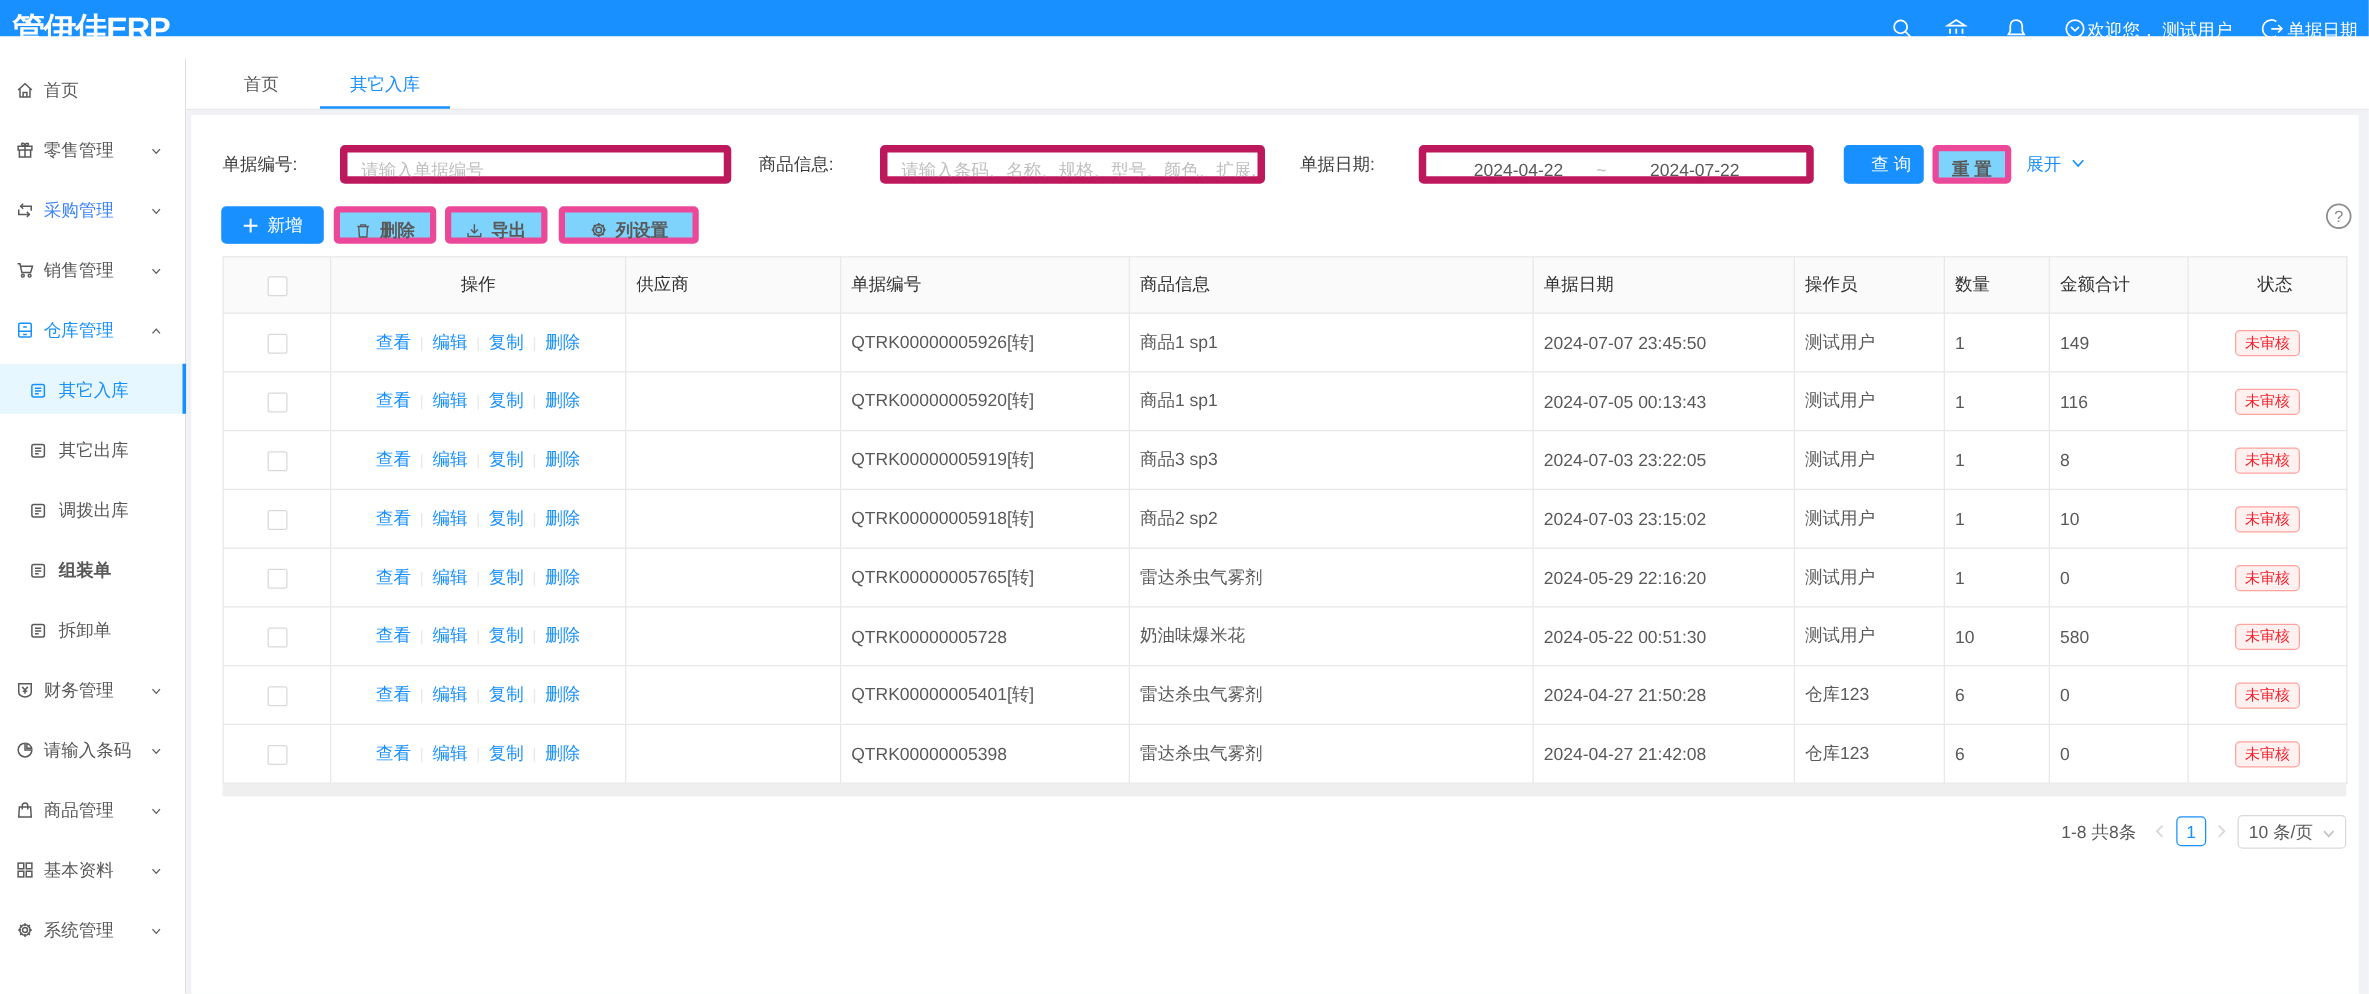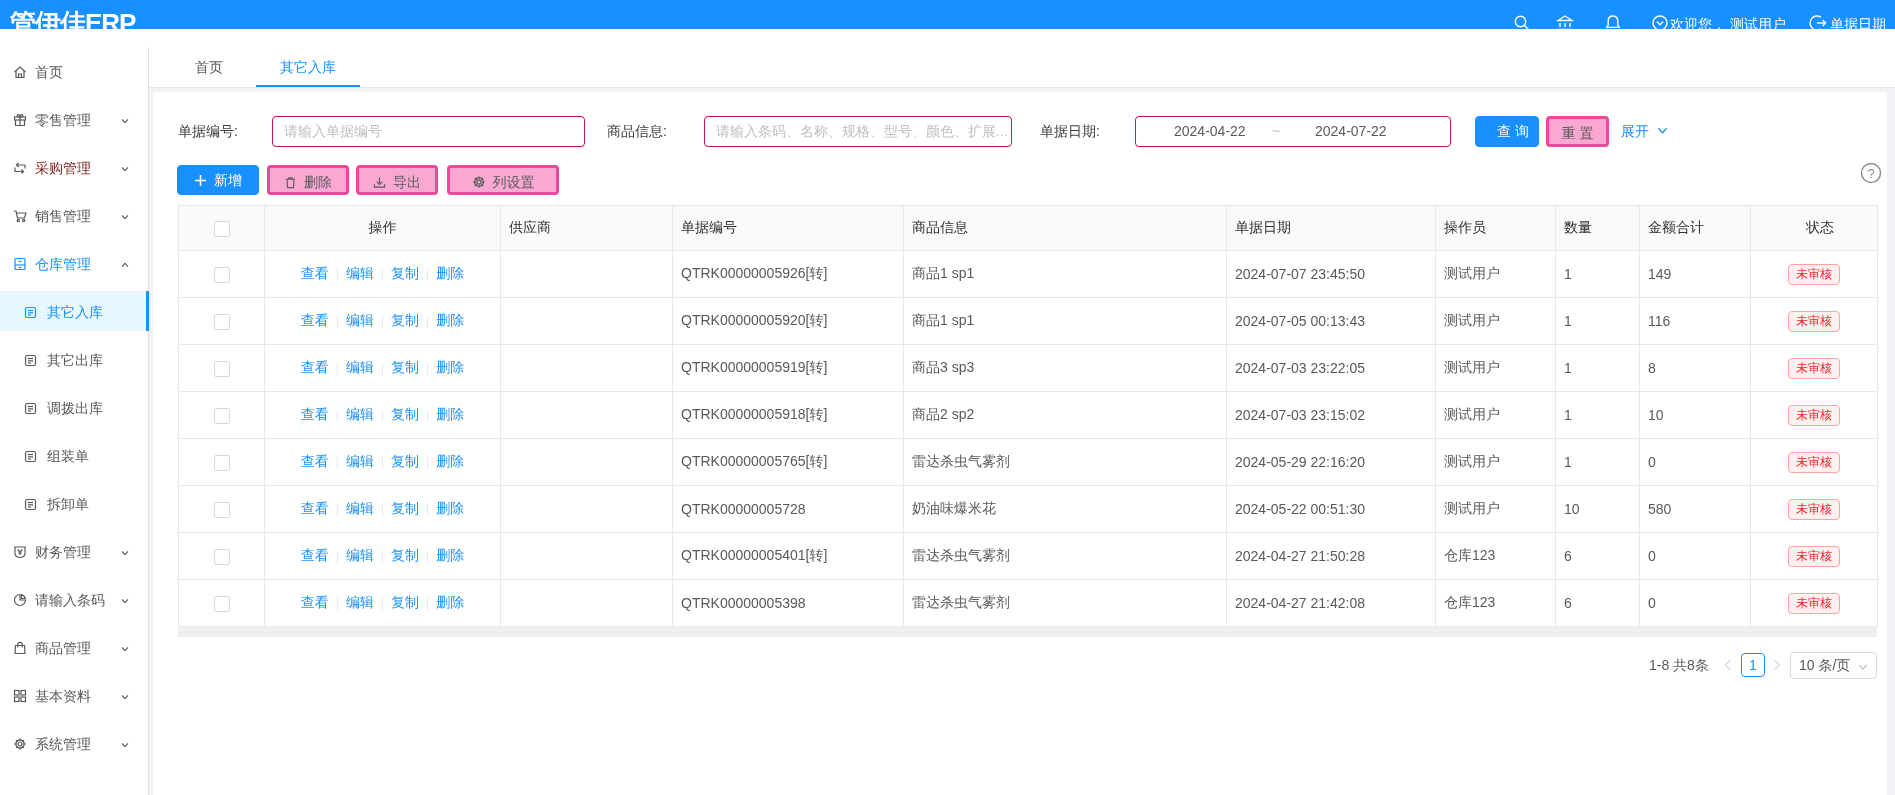--- a/index.html
+++ b/index.html
@@ -25,25 +25,25 @@
 .mitem .icon svg, .mitem .arrow { display:block; }
 .sel-bg { position:absolute; left:0; top:291px; width:149px; height:40px; background:#e6f7ff; }
 .sel-bar { position:absolute; left:146px; top:291px; width:3px; height:40px; background:#1890ff; }
 
 #tabbar { position:absolute; left:149px; top:47px; width:1746px; height:41px; background:#fff;
   border-bottom:1px solid #e8e8e8; }
 #contentbg { position:absolute; left:149px; top:88px; width:1746px; height:707px; background:#f0f2f5; }
 #card { position:absolute; left:153px; top:92px; width:1734px; height:703px; background:#fff; }
 
 .flabel { position:absolute; top:116px; height:31px; line-height:31px; font-size:14px; color:#3c3c3c; }
-.finput { position:absolute; top:116px; height:31px; background:#fff; border:1px solid #be185d;
+.finput { position:absolute; top:116px; height:31px; background:#fff; border:6px solid #be185d;
   border-radius:4px; font-size:14px; color:#bfbfbf; line-height:29px; padding-left:11px; white-space:nowrap; overflow:hidden; }
 .btn { position:absolute; border-radius:4px; font-size:14px; text-align:center; }
 .btn-blue { background:#1890ff; color:#fff; border:1px solid #1890ff; }
-.btn-plain { background:#f9a8d4; color:#595959; border:3px solid #ec4899; }
+.btn-plain { background:#7dd3fc; color:#595959; border:5px solid #ec4899;font-weight:bold; }
 
 #tbl { position:absolute; left:178px; top:205px; width:1699px; border-collapse:collapse; table-layout:fixed; }
 #tbl th { background:#fafafa; height:45px; font-size:14px; color:#303030; font-weight:500;
   border:1px solid #e8e8e8; text-align:left; padding:0 0 0 8px; }
 #tbl td { height:47px; font-size:14px; color:#595959; border:1px solid #e8e8e8; padding:0 0 0 8px;
   background:#fff; white-space:nowrap; overflow:hidden; }
 #tbl .ctr { text-align:center; padding:0; }
 .cbx { display:inline-block; width:16px; height:16px; border:1px solid #d9d9d9; border-radius:2px;
   background:#fff; vertical-align:middle; }
 a.op { color:#1890ff; text-decoration:none; }
@@ -108,21 +108,21 @@
           <path d="M2.5 7 V12.5 H11.5 V7" fill="none" stroke="#595959" stroke-width="1.2"></path>
           <line x1="7" y1="4" x2="7" y2="12.5" fill="none" stroke="#595959" stroke-width="1.2"></line>
           <path d="M7 4 C4 4 3.5 1.5 5.2 1.5 C6.6 1.5 7 3 7 4 C7 3 7.4 1.5 8.8 1.5 C10.5 1.5 10 4 7 4 Z" fill="none" stroke="#595959" stroke-width="1.2"></path>
         </svg>
       </span>
       <span class="txt">零售管理</span>
       <svg class="arrow" width="8" height="8" viewBox="0 0 12 12" fill="none" stroke="#595959" stroke-width="1.6">
         <polyline points="1.5,3.5 6,8.5 10.5,3.5"></polyline>
       </svg>
     </div>
-    <div class="mitem" style="top:148px; color:#7f1d1d;">
+    <div class="mitem" style="top:148px; color:#3b82f6;">
       <span class="icon">
         <svg width="14" height="14" viewBox="0 0 14 14">
           <path d="M3.5 4 H12 V7.5" fill="none" stroke="#595959" stroke-width="1.2"></path>
           <polyline points="5.5,2 3.5,4 5.5,6" fill="none" stroke="#595959" stroke-width="1.2"></polyline>
           <path d="M10.5 10.5 H2 V6.5" fill="none" stroke="#595959" stroke-width="1.2"></path>
           <polyline points="8.5,8.5 10.5,10.5 8.5,12.5" fill="none" stroke="#595959" stroke-width="1.2"></polyline>
         </svg>
       </span>
       <span class="txt">采购管理</span>
       <svg class="arrow" width="8" height="8" viewBox="0 0 12 12" fill="none" stroke="#595959" stroke-width="1.6">
@@ -182,21 +182,21 @@
       <span class="icon">
         <svg width="14" height="14" viewBox="0 0 14 14">
           <rect x="1.5" y="1.5" width="10" height="10" rx="1.5" fill="none" stroke="#595959" stroke-width="1.2"></rect>
           <path d="M4 4.5 H9" fill="none" stroke="#595959" stroke-width="1.2"></path>
           <path d="M4 6.8 H9" fill="none" stroke="#595959" stroke-width="1.2"></path>
           <path d="M4 9 H7" fill="none" stroke="#595959" stroke-width="1.2"></path>
         </svg>
       </span>
       <span class="txt">调拨出库</span>
     </div>
-    <div class="mitem sub" style="top:436px; color:#595959;">
+    <div class="mitem sub" style="top:436px; color:#595959;font-weight:bold;">
       <span class="icon">
         <svg width="14" height="14" viewBox="0 0 14 14">
           <rect x="1.5" y="1.5" width="10" height="10" rx="1.5" fill="none" stroke="#595959" stroke-width="1.2"></rect>
           <path d="M4 4.5 H9" fill="none" stroke="#595959" stroke-width="1.2"></path>
           <path d="M4 6.8 H9" fill="none" stroke="#595959" stroke-width="1.2"></path>
           <path d="M4 9 H7" fill="none" stroke="#595959" stroke-width="1.2"></path>
         </svg>
       </span>
       <span class="txt">组装单</span>
     </div>

